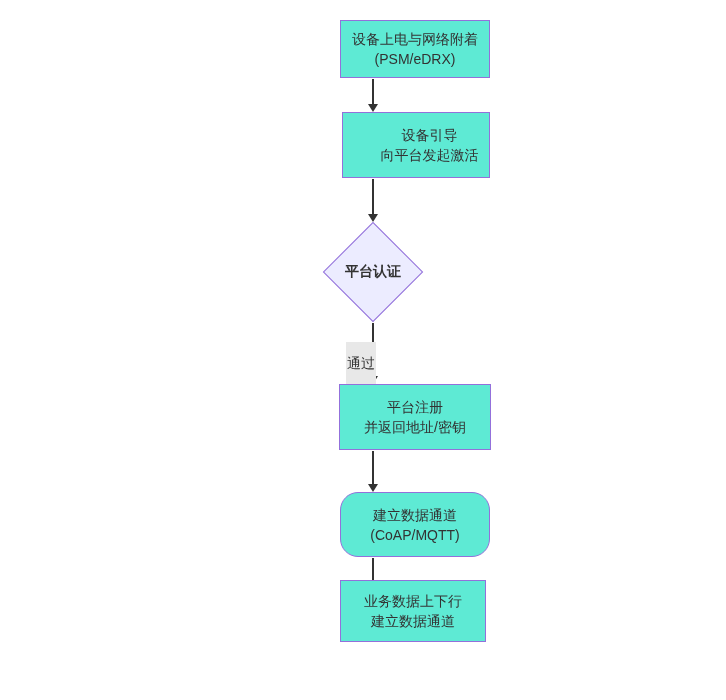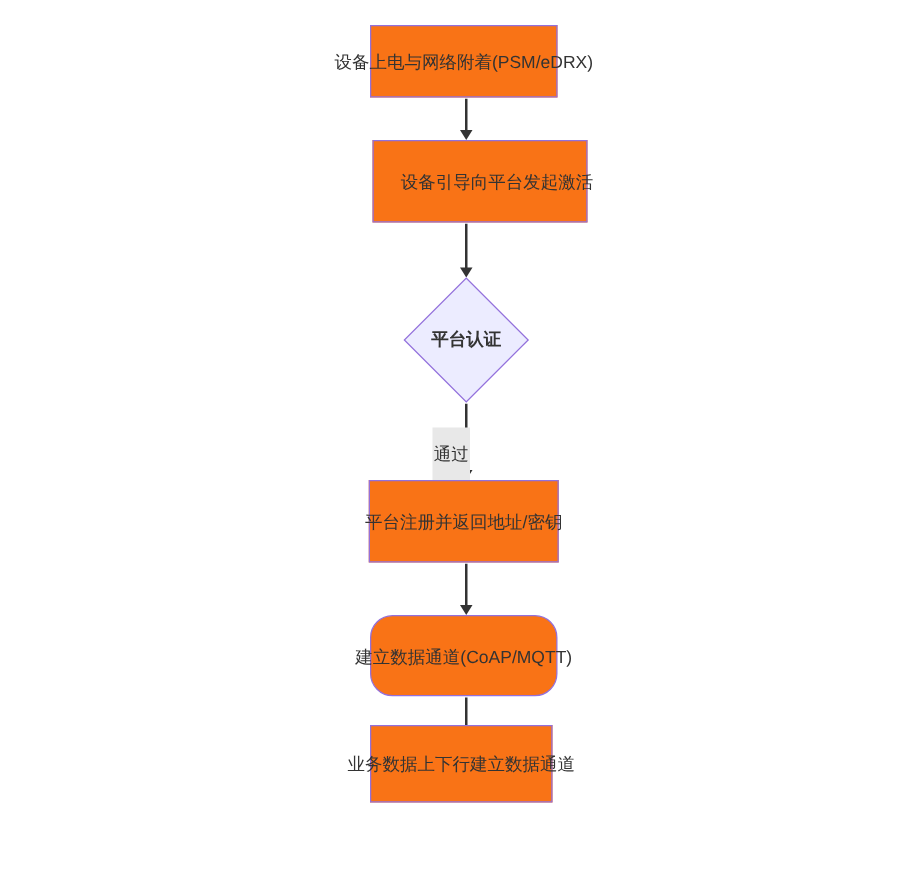--- a/index.html
+++ b/index.html
@@ -16,34 +16,35 @@
   .canvas {
     position: relative;
     width: 726px;
     height: 700px;
     background: #ffffff;
     overflow: hidden;
   }
   
   .node {
     position: absolute;
-    background: #f97316;
+    background: #5eead4;
     border: 1px solid #9370DB;
     box-sizing: border-box;
     display: flex;
-    flex-direction: row;
+    flex-direction: column;
     align-items: center;
     justify-content: center;
     text-align: center;
     font-size: 14px;
     line-height: 20px;
+    margin-left: 44px;
   }
   .node span { display: block; white-space: nowrap; }
   .n1 { left: 296px; top: 20px;  width: 150px; height: 58px; }
-  .n2 { left: 298px; top: 112px; width: 172px; height: 66px; padding-left: 27px; }
+  .n2 { left: 298px; top: 112px; width: 148px; height: 66px; padding-left: 27px; }
   .n4 { left: 295px; top: 384px; width: 152px; height: 66px; }
   .n5 { left: 296px; top: 492px; width: 150px; height: 65px; border-radius: 18px; }
   .n6 { left: 296px; top: 580px; width: 146px; height: 62px; }
 
   
   .diamond-wrap {
     position: absolute;
     left: 322px; top: 222px; width: 102px; height: 100px; font-weight: bold;
   }
   .diamond-shape {

